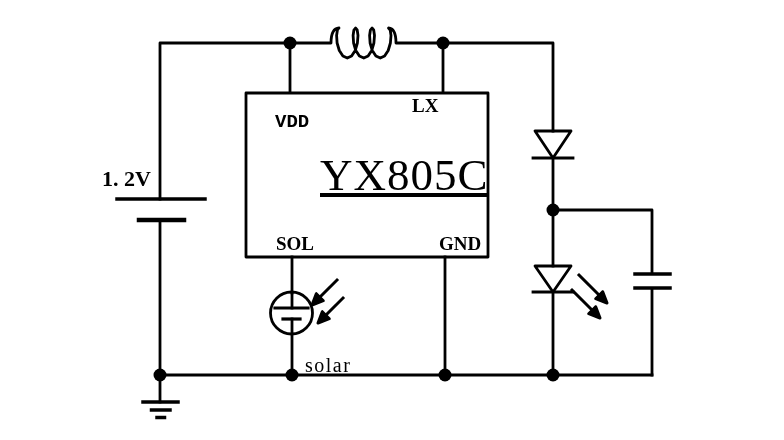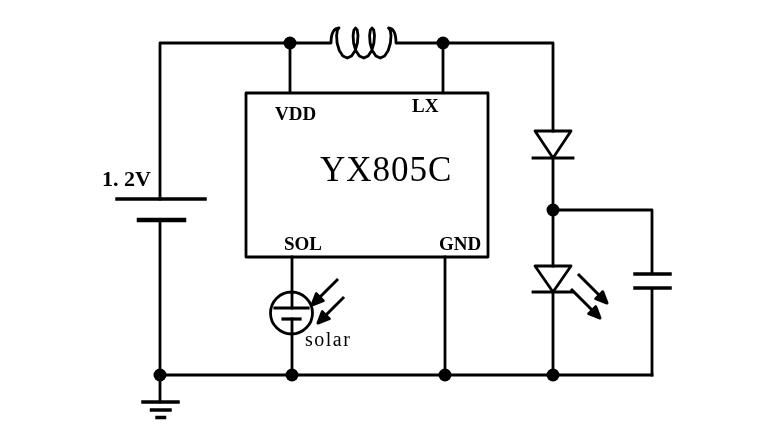--- a/index.html
+++ b/index.html
@@ -8,23 +8,23 @@
     background:#ffffff; overflow:hidden;
     font-family:"Liberation Serif","DejaVu Serif",serif;
   }
   #stage svg { position:absolute; left:0; top:0; }
   .lbl {
     position:absolute; color:#000; white-space:pre;
     font-family:"Liberation Serif","DejaVu Serif",serif;
     line-height:1.1;
   }
   .pin-lbl   { font-size:19px; font-weight:bold; }
-  .chip-lbl  { font-size:35px; letter-spacing:1px; }
+  .chip-lbl  { font-size:45px; letter-spacing:1px;text-decoration:underline; }
   .batt-lbl  { font-size:22px;font-weight:bold; }
-  .solar-lbl { font-size:20px; letter-spacing:1.5px; }
+  .solar-lbl { font-size:20px; letter-spacing:1.5px;margin-top:26px; }
 </style>
 </head>
 <body>
 
 <div id="stage">
 
   <svg width="784" height="440" viewBox="0 0 784 440">
     <g stroke="#000" stroke-width="2.8" fill="none" stroke-linecap="square" stroke-linejoin="round">
 
       <path d="M160 199 L160 43 L290 43"></path>
@@ -109,25 +109,25 @@
         <circle cx="160" cy="375" r="6.5"></circle>
         <circle cx="292" cy="375" r="6.5"></circle>
         <circle cx="445" cy="375" r="6.5"></circle>
         <circle cx="553" cy="375" r="6.5"></circle>
       </g>
     </g>
   </svg>
 
   <div class="lbl batt-lbl" style="left:102px; top:167px;">1. 2V</div>
 
-  <div class="lbl pin-lbl" style="left:275px; top:104px;">VDD</div>
+  <div class="lbl pin-lbl" style="left:275px; top:112px;font-family:Liberation Mono, monospace;">VDD</div>
 
   <div class="lbl pin-lbl" style="left:412px; top:96px;">LX</div>
 
-  <div class="lbl pin-lbl" style="left:284px; top:234px;">SOL</div>
+  <div class="lbl pin-lbl" style="left:276px; top:234px;">SOL</div>
 
   <div class="lbl pin-lbl" style="left:439px; top:234px;">GND</div>
 
   <div class="lbl chip-lbl" style="left:320px; top:151px;">YX805C</div>
 
   <div class="lbl solar-lbl" style="left:305px; top:328px;">solar</div>
 
 </div>
 
 </body></html>

